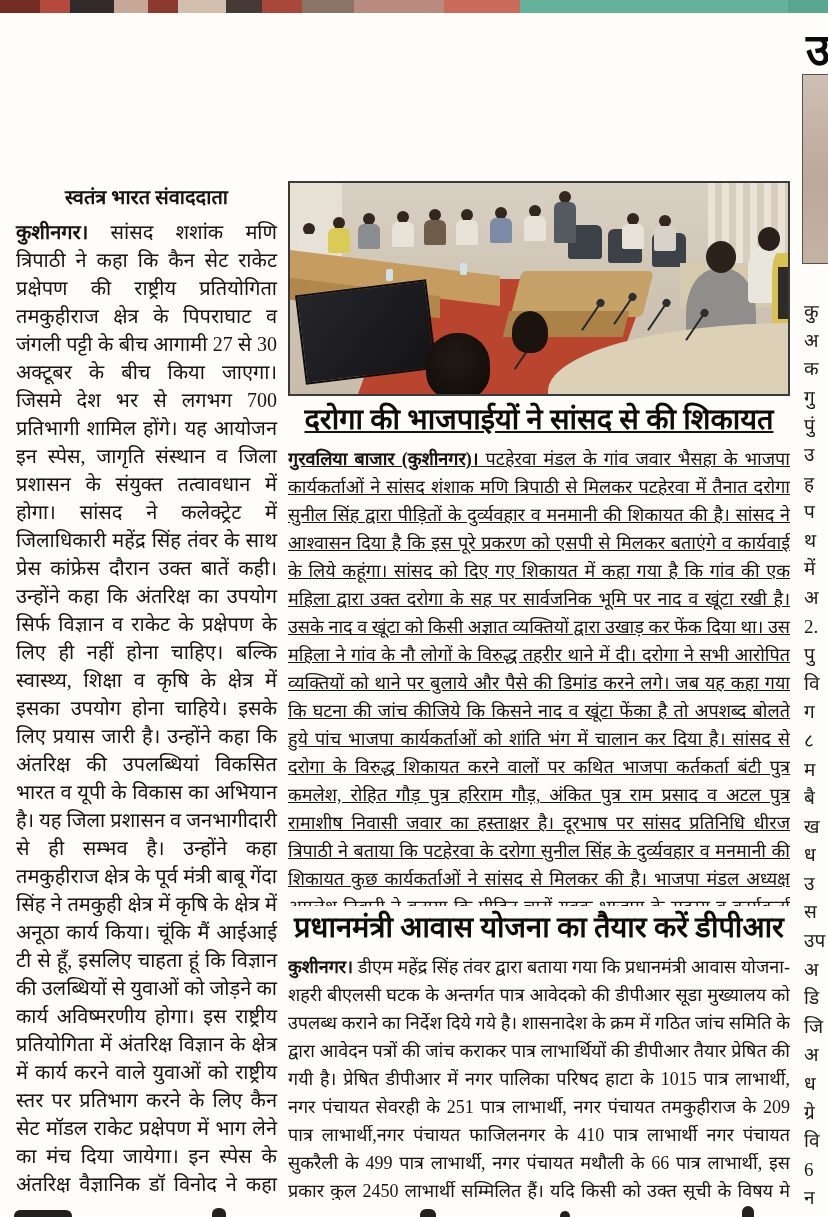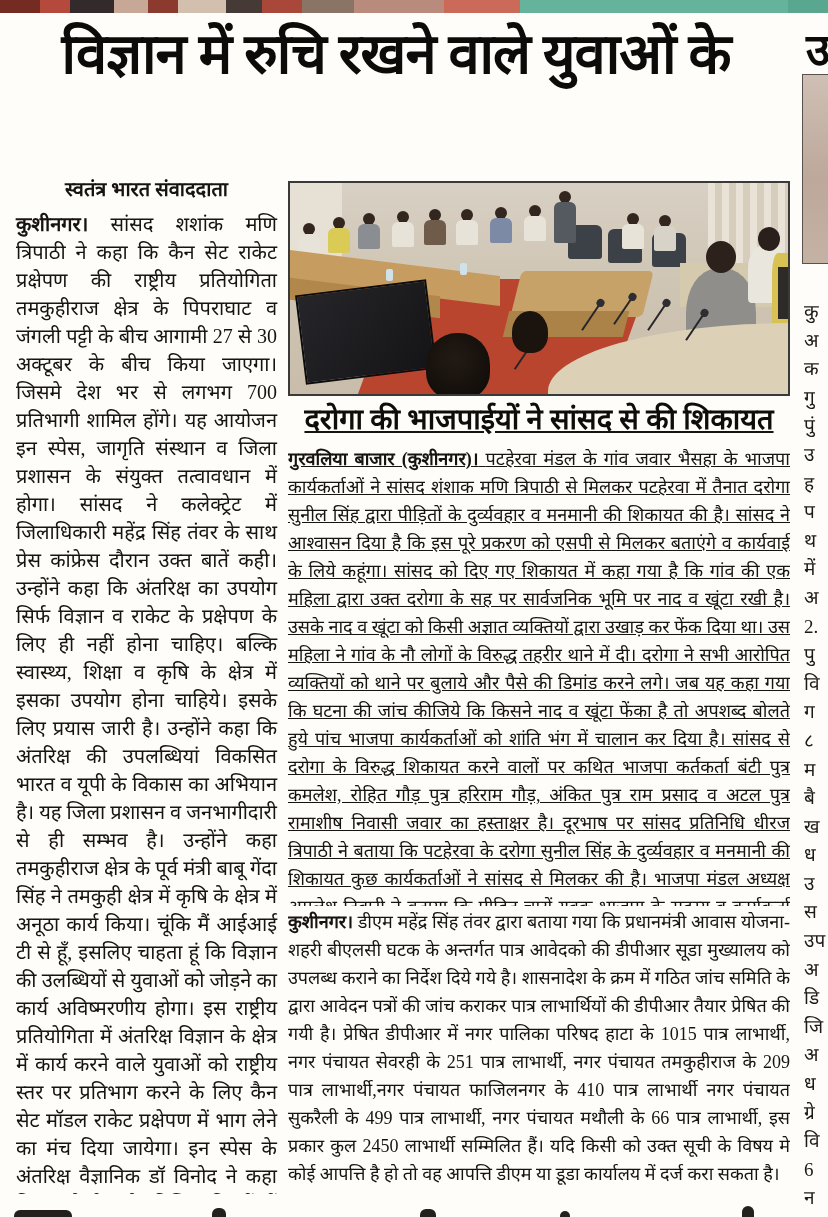--- a/index.html
+++ b/index.html
@@ -12,21 +12,21 @@
   .sliver{position:absolute;left:0;top:0;width:828px;height:13px;display:flex;overflow:hidden;}
   .sliver div{height:100%;}
   
   .main-headline{
     position:absolute;left:6px;top:16px;width:780px;height:156px;
     font-size:56px;line-height:76px;font-weight:900;text-align:center;
     letter-spacing:-1px;margin:0;color:#0d0b09;overflow:hidden;
   }
   
   .left-col{position:absolute;left:8px;top:176px;width:277px;height:1018px;overflow:hidden;}
-  .byline{font-weight:bold;text-align:center;font-size:20px;line-height:26px;margin:0 0 3px 0;}
+  .byline{font-weight:bold;text-align:center;font-size:20px;line-height:26px;margin:8px 0 3px 0;}
   .body-text{margin:8px;text-align:justify;font-size:20px;line-height:28px;}
   .body-text .lead{font-weight:bold;}
   
   .photo{
     position:absolute;left:288px;top:181px;width:502px;height:215px;
     border:2px solid #3a3a38;box-sizing:border-box;overflow:hidden;
     background:linear-gradient(#d8d0c4,#cfc5b4 48%,#c9bcaa);
   }
   .photo *{position:absolute;}
   .ph-winlight{left:0;top:0;width:52px;height:88px;background:#e7e0d4;}
@@ -86,21 +86,21 @@
     <div style="width:48px;background:#d2bfae"></div>
     <div style="width:36px;background:#463a36"></div>
     <div style="width:40px;background:#a8473a"></div>
     <div style="width:52px;background:#8a7466"></div>
     <div style="width:90px;background:#b98b7d"></div>
     <div style="width:76px;background:#cc6a5a"></div>
     <div style="width:268px;background:#66b39b"></div>
     <div style="width:40px;background:#5aa78f"></div>
   </div>
 
-  <h1 class="main-headline"><span>विज्ञान में रुचि रखने वाले युवाओं के</span><br></h1>
+  <h1 class="main-headline"><br></h1>
 
   <section class="left-col">
     <div class="byline">स्वतंत्र भारत संवाददाता</div>
     <p class="body-text"><span class="lead">कुशीनगर।</span> <span>सांसद शशांक मणि त्रिपाठी ने कहा कि कैन सेट राकेट प्रक्षेपण की राष्ट्रीय प्रतियोगिता तमकुहीराज क्षेत्र के पिपराघाट व जंगली पट्टी के बीच आगामी 27 से 30 अक्टूबर के बीच किया जाएगा। जिसमे देश भर से लगभग 700 प्रतिभागी शामिल होंगे। यह आयोजन इन स्पेस, जागृति संस्थान व जिला प्रशासन के संयुक्त तत्वावधान में होगा। सांसद ने कलेक्ट्रेट में जिलाधिकारी महेंद्र सिंह तंवर के साथ प्रेस कांफ्रेस दौरान उक्त बातें कही।उन्होंने कहा कि अंतरिक्ष का उपयोग सिर्फ विज्ञान व राकेट के प्रक्षेपण के लिए ही नहीं होना चाहिए। बल्कि स्वास्थ्य, शिक्षा व कृषि के क्षेत्र में इसका उपयोग होना चाहिये। इसके लिए प्रयास जारी है। उन्होंने कहा कि अंतरिक्ष की उपलब्धियां विकसित भारत व यूपी के विकास का अभियान है। यह जिला प्रशासन व जनभागीदारी से ही सम्भव है। उन्होंने कहा तमकुहीराज क्षेत्र के पूर्व मंत्री बाबू गेंदा सिंह ने तमकुही क्षेत्र में कृषि के क्षेत्र में अनूठा कार्य किया। चूंकि मैं आईआई टी से हूँ, इसलिए चाहता हूं कि विज्ञान की उलब्धियों से युवाओं को जोड़ने का कार्य अविष्मरणीय होगा। इस राष्ट्रीय प्रतियोगिता में अंतरिक्ष विज्ञान के क्षेत्र में कार्य करने वाले युवाओं को राष्ट्रीय स्तर पर प्रतिभाग करने के लिए कैन सेट मॉडल राकेट प्रक्षेपण में भाग लेने का मंच दिया जायेगा। इन स्पेस के अंतरिक्ष वैज्ञानिक डॉ विनोद ने कहा कि हमने देश के विभिन्न हिस्सों में प्रक्षेपण किया है। लेकिन अपने संसाधनों के बलबूते। लेकिन कुशीनगर में डीएम। डीएम महेंद्र सिंह तंवर ने बताया गुजरात व रजस्थान व दक्षिण के प्रांतों में प्रक्षेपण प्रतियोगिताएं होती रही हैं।</span></p>
   </section>
 
   <figure class="photo" style="margin:0;">
     <div class="ph-winlight"></div>
     <div class="ph-curtain"></div>
 
@@ -144,20 +144,21 @@
     <div class="ph-fg-head1"></div>
     <div class="ph-fg-head2"></div>
   </figure>
 
   <section class="article2">
     <h2 class="sub-headline">दरोगा की भाजपाईयों ने सांसद से की शिकायत</h2>
     <p class="mid-body"><span class="lead">गुरवलिया बाजार (कुशीनगर)।</span> <span>पटहेरवा मंडल के गांव जवार भैसहा के भाजपा कार्यकर्ताओं ने सांसद शंशाक मणि त्रिपाठी से मिलकर पटहेरवा में तैनात दरोगा सुनील सिंह द्वारा पीड़ितों के दुर्व्यवहार व मनमानी  की शिकायत की है। सांसद ने आश्वासन दिया है कि इस पूरे प्रकरण को एसपी से मिलकर बताएंगे व कार्यवाई के लिये कहूंगा। सांसद को दिए गए शिकायत में कहा गया है कि गांव की एक महिला द्वारा उक्त दरोगा के सह पर सार्वजनिक भूमि पर नाद व खूंटा रखी है। उसके नाद व खूंटा को किसी अज्ञात व्यक्तियों द्वारा उखाड़ कर फेंक दिया था। उस महिला ने गांव के नौ लोगों के विरुद्ध तहरीर थाने में दी। दरोगा ने सभी आरोपित व्यक्तियों को थाने पर बुलाये और पैसे की डिमांड करने लगे। जब यह कहा गया कि घटना की जांच कीजिये कि किसने नाद व खूंटा फेंका है तो अपशब्द बोलते हुये पांच भाजपा कार्यकर्ताओं को शांति भंग में चालान कर दिया है। सांसद से दरोगा के विरुद्ध शिकायत करने वालों पर कथित भाजपा कर्तकर्ता बंटी पुत्र कमलेश, रोहित गौड़ पुत्र हरिराम गौड़, अंकित पुत्र राम प्रसाद व अटल पुत्र रामाशीष निवासी जवार का हस्ताक्षर है। दूरभाष पर सांसद प्रतिनिधि धीरज त्रिपाठी ने बताया कि पटहेरवा के दरोगा सुनील सिंह के दुर्व्यवहार व मनमानी की शिकायत कुछ कार्यकर्ताओं ने सांसद से मिलकर की है। भाजपा मंडल अध्यक्ष अमलेश तिवारी ने बताया कि पीड़ित चारों युवक भाजपा के सदस्य व कार्यकर्ता है।</span></p>
   </section>
 
   <section class="article3">
+    <h2 class="sub-headline">प्रधानमंत्री आवास योजना का तैयार करें डीपीआर</h2>
     <p class="mid-body"><span class="lead">कुशीनगर।</span> <span>डीएम महेंद्र सिंह तंवर द्वारा बताया गया कि प्रधानमंत्री आवास योजना- शहरी बीएलसी घटक के अन्तर्गत पात्र आवेदको की डीपीआर सूडा मुख्यालय को उपलब्ध कराने का निर्देश दिये गये है। शासनादेश के क्रम में गठित जांच समिति के द्वारा आवेदन पत्रों की जांच कराकर पात्र लाभार्थियों  की डीपीआर तैयार प्रेषित की गयी है। प्रेषित डीपीआर में नगर पालिका परिषद हाटा के 1015 पात्र लाभार्थी, नगर पंचायत सेवरही के 251 पात्र लाभार्थी, नगर पंचायत तमकुहीराज के 209 पात्र लाभार्थी,नगर पंचायत फाजिलनगर के 410 पात्र लाभार्थी नगर पंचायत सुकरैली के 499 पात्र लाभार्थी, नगर पंचायत मथौली के 66 पात्र लाभार्थी, इस प्रकार कुल 2450 लाभार्थी सम्मिलित हैं। यदि किसी को उक्त सूची के विषय मे कोई आपत्ति है हो तो वह आपत्ति डीएम या डूडा कार्यालय  में दर्ज करा सकता है।</span></p>
   </section>
 
   <aside class="right-strip">
     <div class="frag-headline">उ</div>
     <div class="frag-photo"></div>
     <div class="frag-text">कु
 अ
 क
 गु

